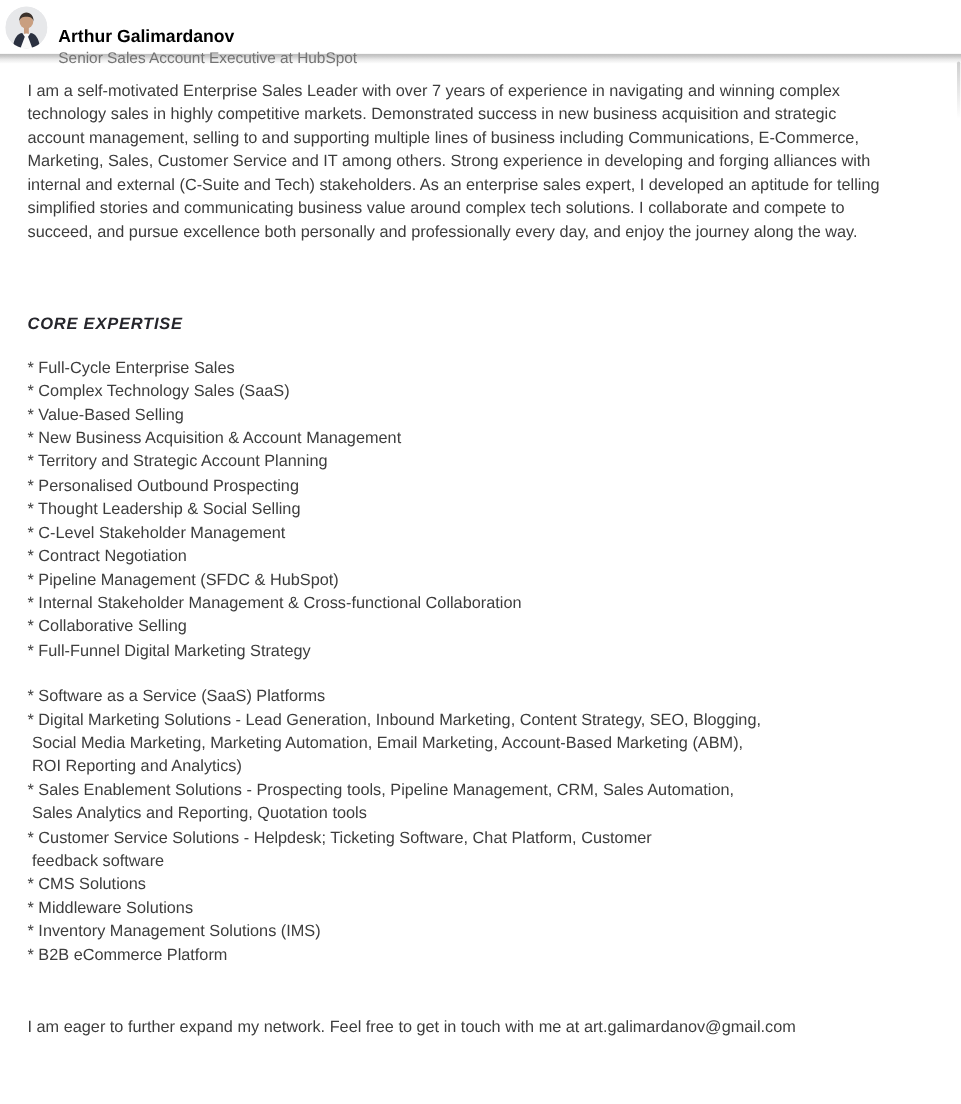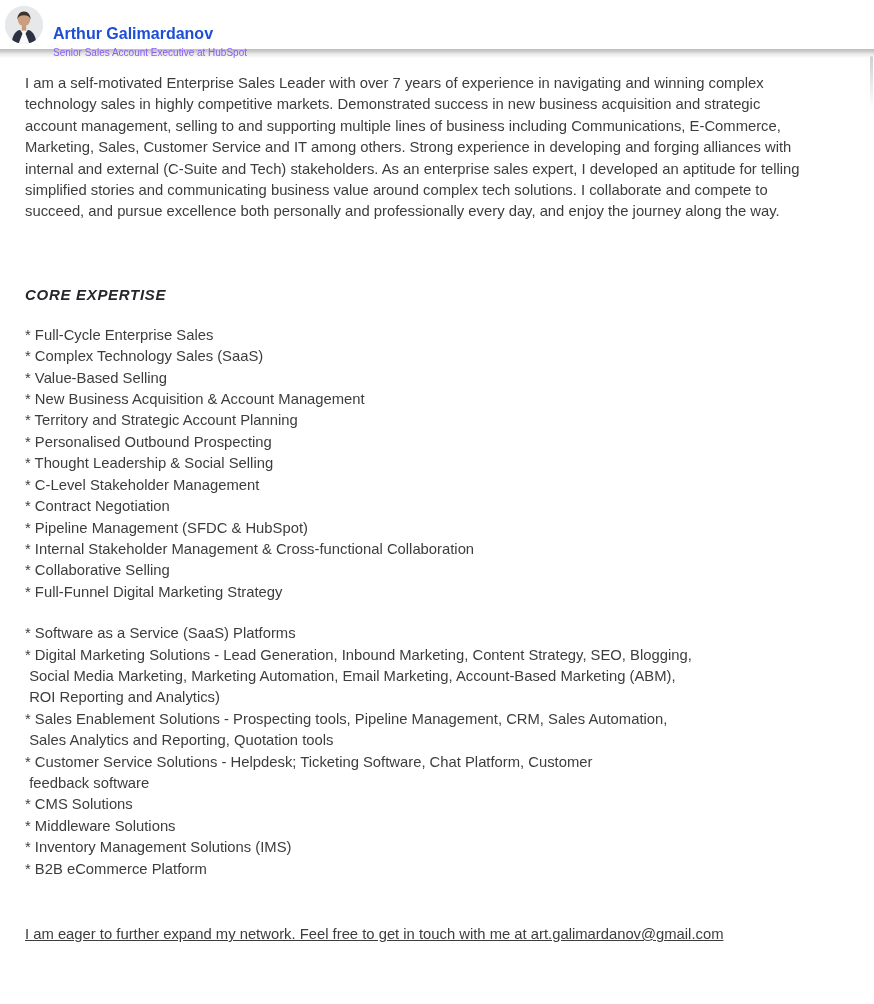--- a/index.html
+++ b/index.html
@@ -25,27 +25,27 @@
     overflow: hidden;
     background: #e7e8ea;
     flex: none;
     margin-top: 1px;
   }
   .avatar svg { display: block; }
   .header-text { margin-left: 10px; }
   .profile-name {
     font-size: 16px;
     font-weight: bold;
-    color: #1d4ed8;
+    color: #000000;
     line-height: 20px;
     margin-top: 35px;
   }
   .profile-headline {
-    font-size: 10px;
-    color: #8b5cf6;
+    font-size: 14px;
+    color: #737373;
     line-height: 17px;
   }
   .header-shadow {
     height: 9px;
     background: linear-gradient(to bottom, #bdbdbd 0px, #c9c9c9 2px, #e9e9e9 5px, #ffffff 9px);
   }
   .scrollbar-remnant {
     position: absolute;
     top: 56px; right: 1px;
     width: 3px; height: 52px;
@@ -77,21 +77,20 @@
     color: #3d3d3d;
   }
   .solutions-heading { margin-top: 42px; }
   .plain-list {
     margin: 20px 0 0 0;
     white-space: pre-wrap;
   }
   .closing {
     margin: 44px 0 0 0;
     white-space: pre-wrap;
-    text-decoration: underline;
   }
 </style>
 </head>
 <body>
 
 <header class="profile-header">
   <div class="avatar">
     <svg width="38" height="38" viewBox="0 0 38 38" xmlns="http://www.w3.org/2000/svg">
       <rect width="38" height="38" fill="#e7e8ea"></rect>
       <rect x="16.8" y="17" width="4.4" height="8" fill="#c79b7d"></rect>

